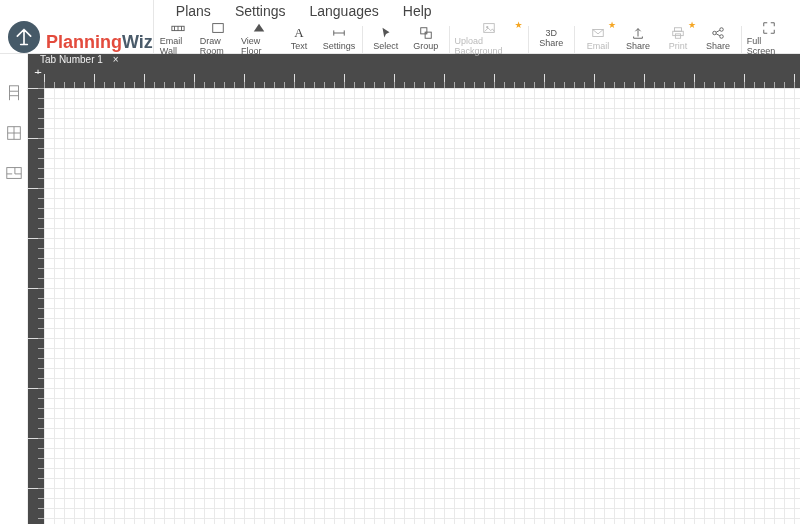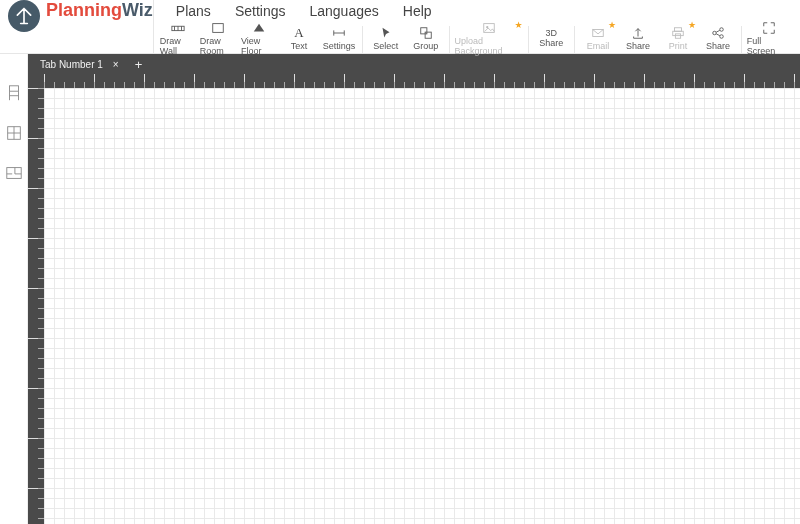--- a/index.html
+++ b/index.html
@@ -1,21 +1,21 @@
 <!DOCTYPE html>
 <html><head>
 <meta charset="utf-8">
 <style>
   * { box-sizing: border-box; margin: 0; padding: 0; }
   html, body { width: 800px; height: 524px; font-family: Arial, Helvetica, sans-serif; font-size: 10px; color: #555; background: #fff; overflow: hidden; }
   .app { display: flex; flex-direction: column; width: 800px; height: 524px; }
 
   
   .header { display: flex; height: 54px; border-bottom: 1px solid #e6e6e6; }
-  .logo-area { width: 168px; display: flex; align-items: flex-start; padding-left: 8px; border-right: 1px solid #e6e6e6; }
+  .logo-area { width: 168px; display: flex; align-items: flex-end; padding-left: 8px; border-right: 1px solid #e6e6e6; }
   .logo-badge { width: 32px; height: 32px; border-radius: 50%; background: #465a68; display:flex; align-items:center; justify-content:center; margin-right:6px; }
   .logo-badge svg { width:20px; height:20px; }
   .logo-text { font-size: 18px; font-weight: bold; }
   .logo-text .red { color: #e34b3d; }
   .logo-text .blue { color: #4a5b6a; }
 
   .header-right { flex: 1; display:flex; flex-direction: column; }
   .menu-bar { display:flex; align-items:center; height:22px; gap: 4px; padding-left: 12px; }
   .menu-item { font-size: 14px; padding: 4px 10px; cursor: pointer; color:#444; }
 
@@ -28,21 +28,21 @@
   .tb-sep { width:1px; height:28px; background:#e6e6e6; margin:0 3px; }
   .tb-star { position:absolute; top:-2px; right:2px; color:#f5a623; font-size:9px; }
 
   
   .body { flex:1; display:flex; min-height:0; }
   .left-tools { width:28px; background:#fff; border-right:1px solid #eee; display:flex; flex-direction:column; align-items:center; padding-top:28px; gap:18px;}
   .lt-btn { width:22px; height:22px; display:flex; align-items:center; justify-content:center; cursor:pointer;}
   .lt-btn svg { width:18px; height:18px; stroke:#888; fill:none; stroke-width:1;}
 
   .canvas-wrap { flex:1; display:flex; flex-direction:column; min-width:0; }
-  .tab-strip { height:20px; background:#4a4a4a; display:flex; align-items:center; }
+  .tab-strip { height:20px; background:#4a4a4a; display:flex; align-items:flex-start;flex-direction:column; }
   .tab { height:20px; display:flex; align-items:center; padding:0 10px 0 12px; background:#4a4a4a; color:#f1f1f1; font-size:10px; gap:10px; cursor:pointer; }
   .tab .close { font-size:10px; cursor:pointer; }
   .tab-add { width:20px; text-align:center; color:#eee; font-size:13px; cursor:pointer; }
 
   .ruler-h, .ruler-v { background:#4a4a4a; position:relative; }
   .ruler-corner { width:16px; height:14px; background:#4a4a4a; }
   .ruler-row { display:flex; height:14px; }
   .ruler-h { flex:1; height:14px; background-image:
       repeating-linear-gradient(to right, #aaa 0 1px, transparent 1px 10px),
       repeating-linear-gradient(to right, #ddd 0 1px, transparent 1px 50px);
@@ -91,21 +91,21 @@
       </div>
       <div class="toolbar">
 
         <div class="tb-btn">
           <span class="tb-icon">
               <svg viewBox="0 0 16 16">
                 <rect x="1" y="6" width="14" height="5" fill="none" stroke="#555"></rect>
                 <path d="M4 6v5M8 6v5M12 6v5" stroke="#555"></path>
               </svg>
             </span>
-          <span>Draw Wall</span>
+          <span>Email Wall</span>
         </div>
         <div class="tb-btn">
           <span class="tb-icon">
               <svg viewBox="0 0 16 16">
                 <rect x="2" y="3" width="12" height="10" fill="none" stroke="#555"></rect>
               </svg>
             </span>
           <span>Draw Room</span>
         </div>
         <div class="tb-btn">

